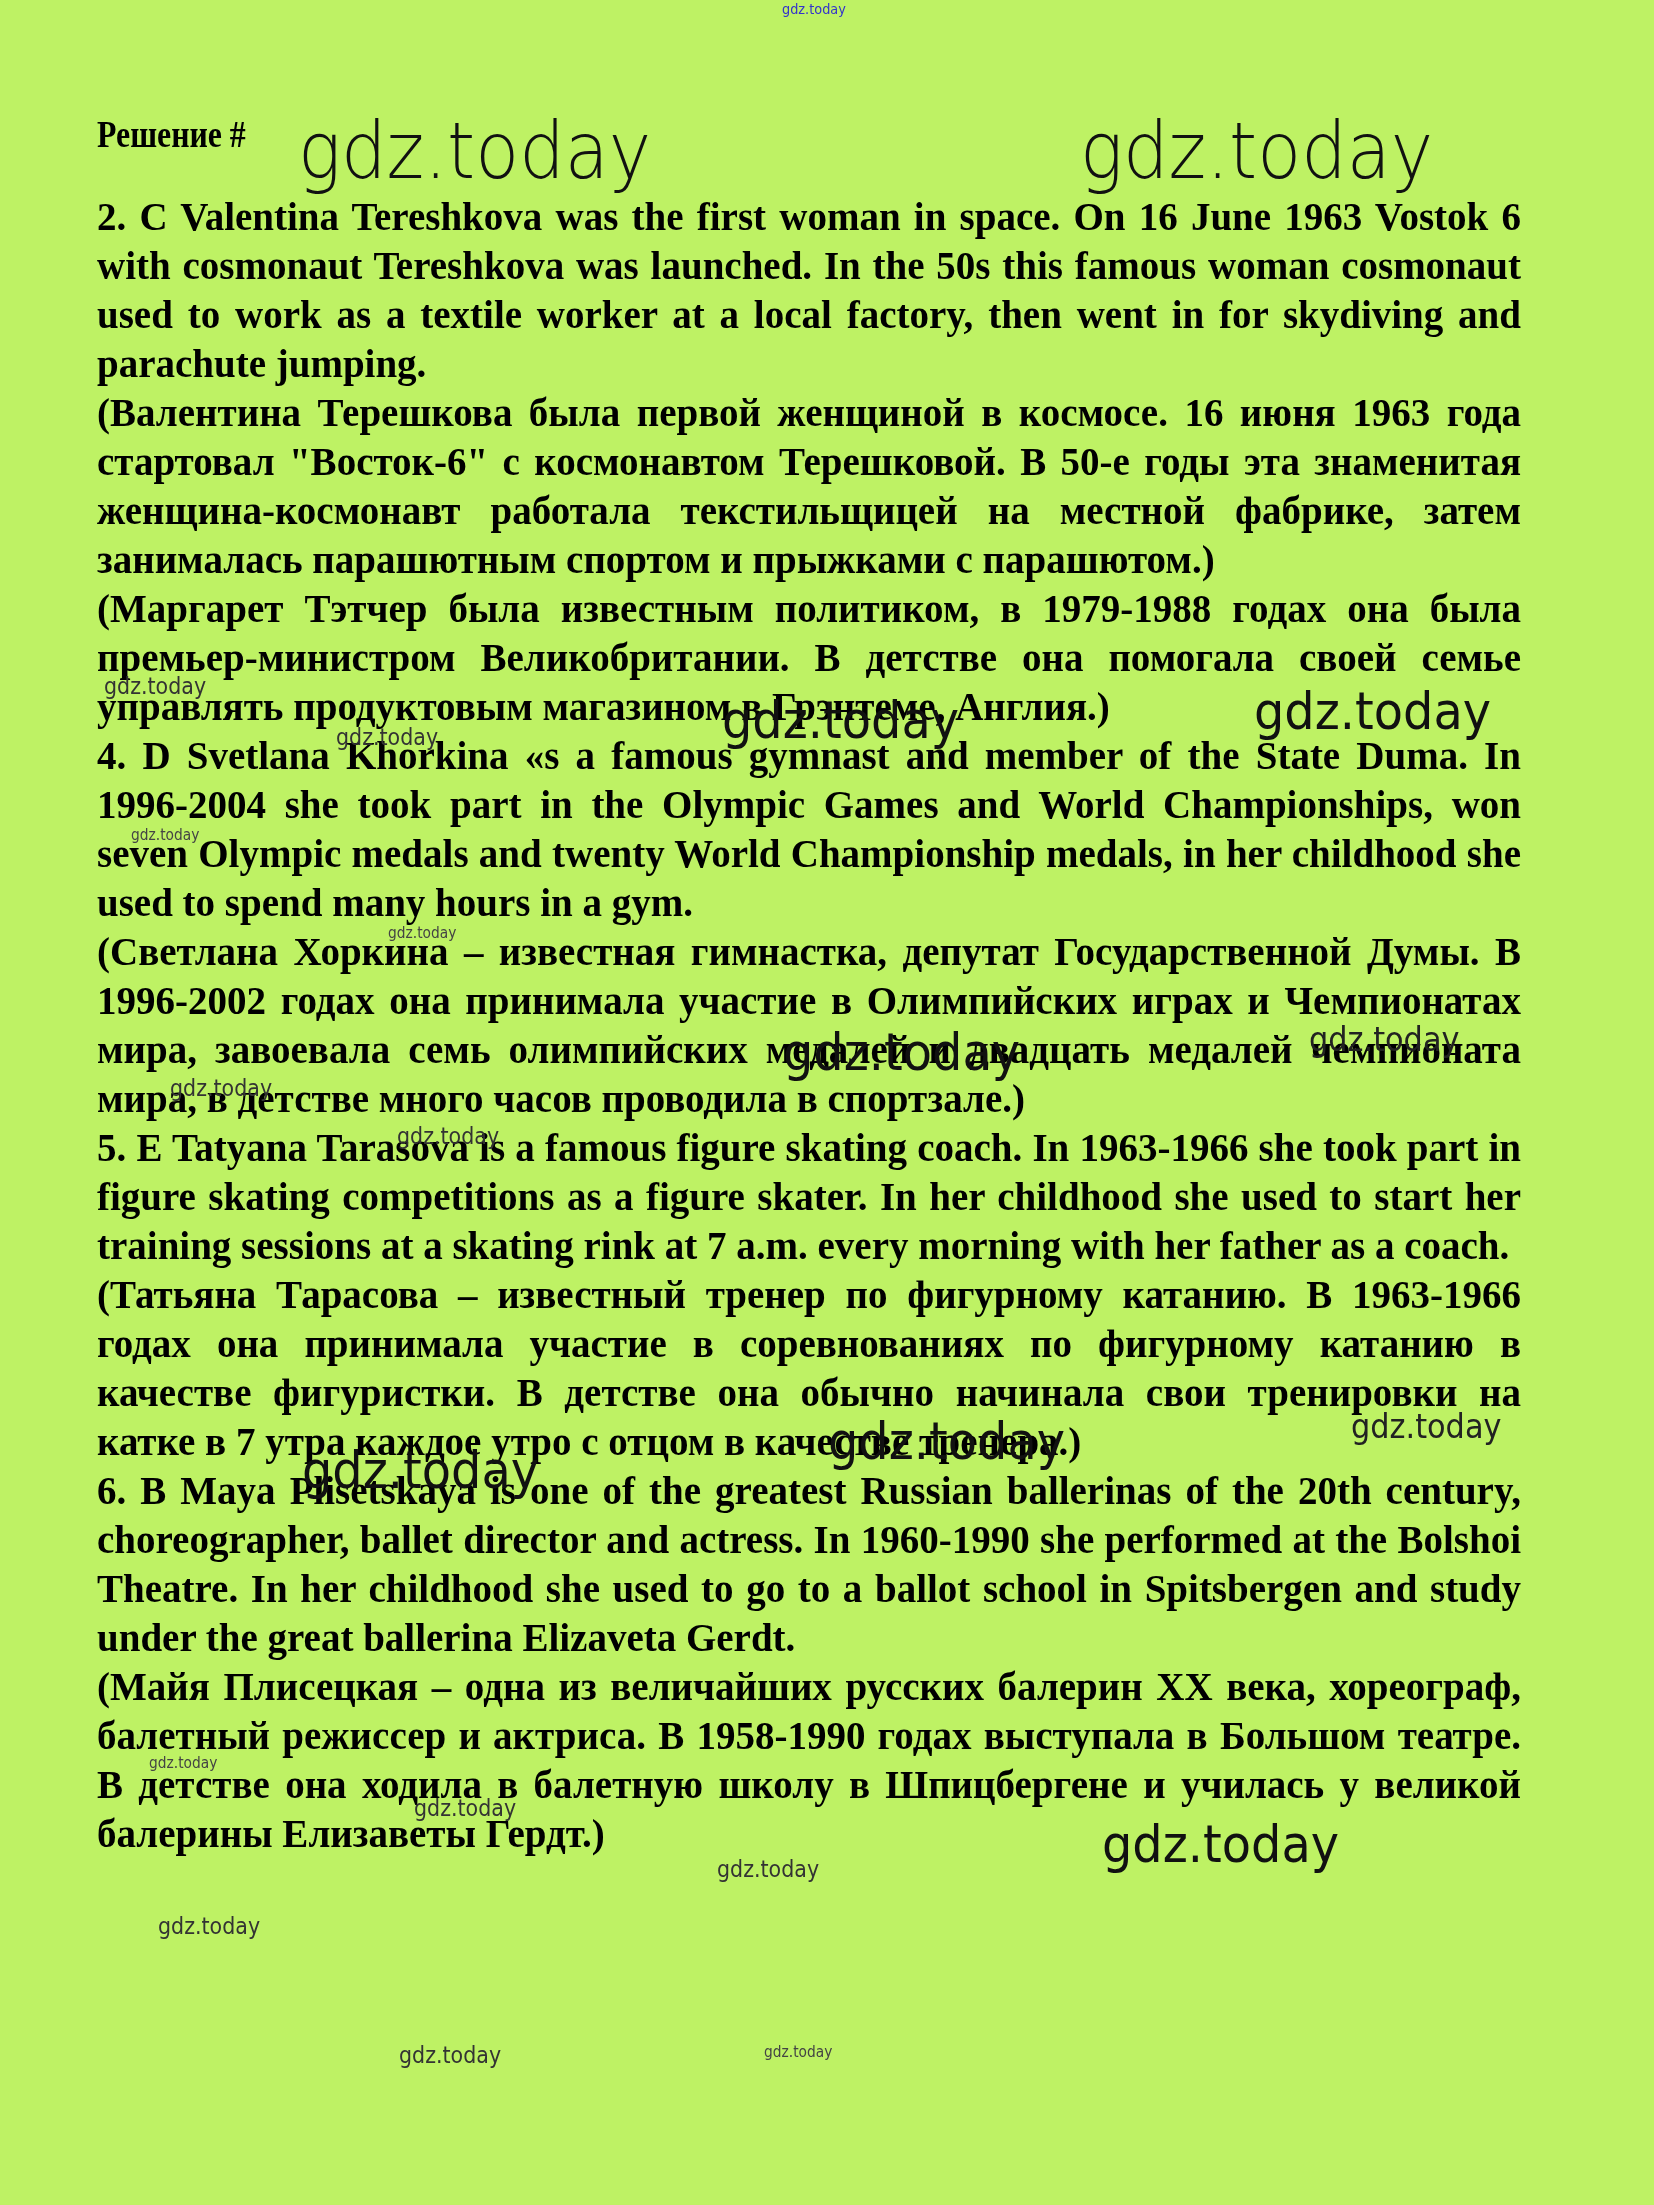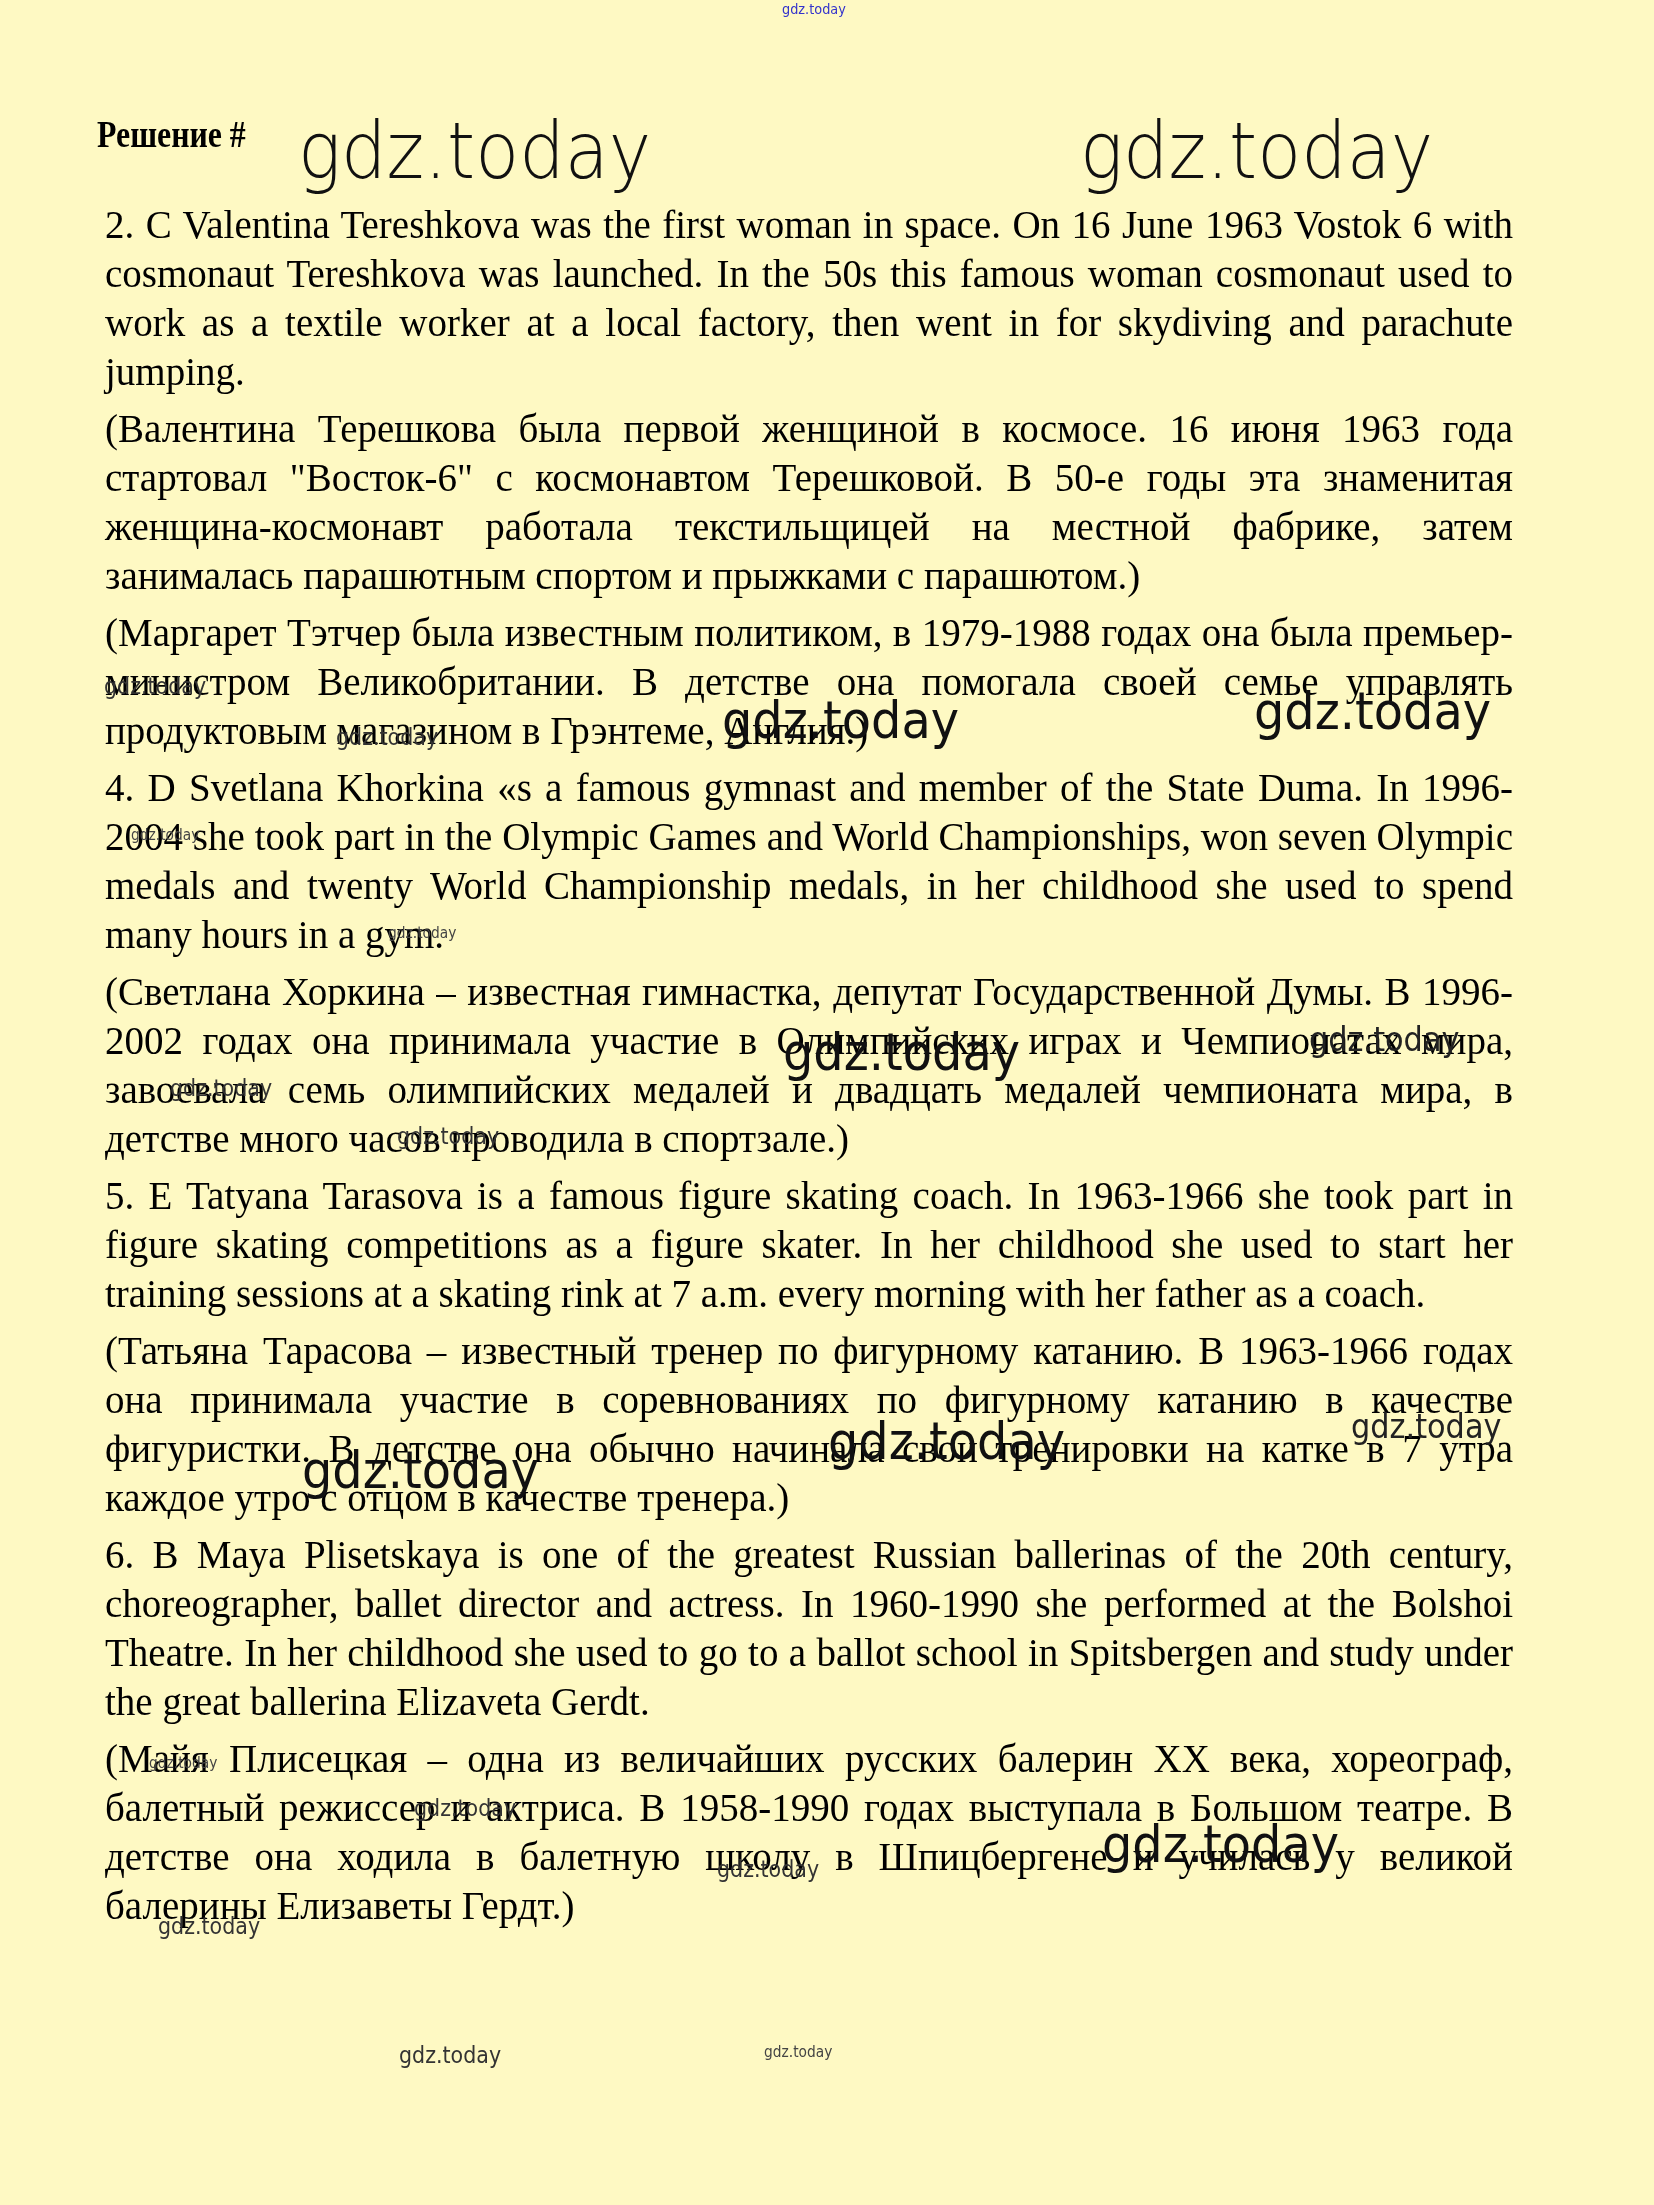--- a/index.html
+++ b/index.html
@@ -1,29 +1,29 @@
 <!DOCTYPE html>
 <html style="font-size:12px"><head>
 <meta charset="utf-8">
 <style>
   html, body { margin: 0; padding: 0; background: #ffffff; }
   body { width: 1655px; height: 2205px; position: relative; overflow: hidden; }
-  .page { position: absolute; left: 0; top: 0; width: 1655px; height: 2205px; background: #fef9c3; }
+  .page { position: absolute; left: 0; top: 0; width: 1655px; height: 2205px; background: #bef264; }
   .serif { font-family: "Liberation Serif", "DejaVu Serif", serif; color: #000; }
   .title {
     position: absolute; left: 97px; top: 112px;
     font-size: 37px; font-weight: bold; line-height: 45px;
     transform: scaleX(0.86); transform-origin: left top;
   }
   .body-text {
     position: absolute; left: 97px; top: 192px; width: 1424px;
     font-size: 39px; line-height: 49px;
   }
   .body-text p {
-    margin: 8px; text-align: justify; text-align-last: left;
+    margin: 0; text-align: justify; text-align-last: left; font-weight: bold;
   }
   .wm {
     position: absolute; white-space: nowrap;
     font-family: "DejaVu Sans", "Liberation Sans", sans-serif;
     font-weight: normal; color: #000; letter-spacing: 0;
     transform: scaleX(0.92); transform-origin: left top;
     -webkit-text-stroke: 0; line-height: 1;
   }
   .wm.xl { font-size: 78px; font-weight: 200; color:#111; }
   .wm.lg { font-size: 52px; color:#111; }

